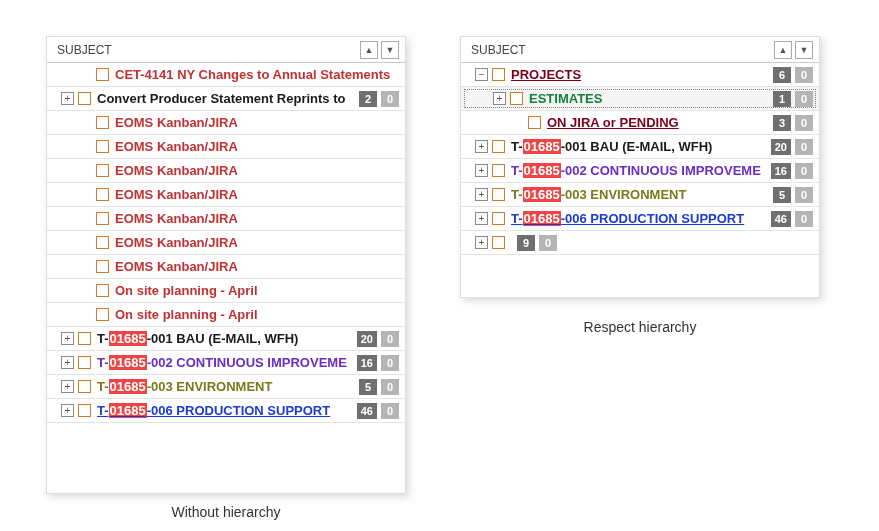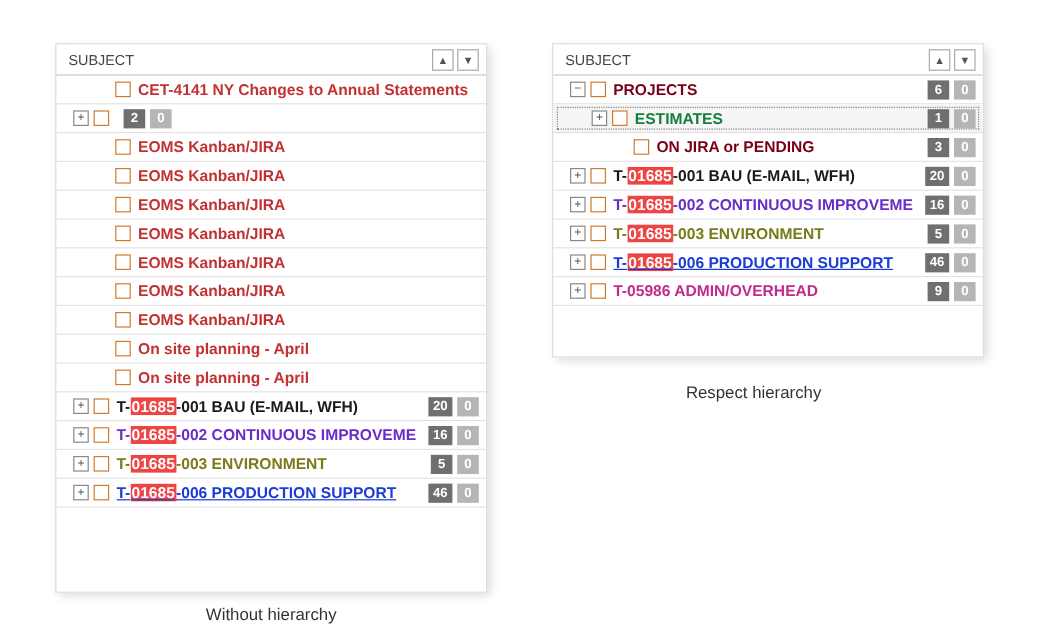--- a/index.html
+++ b/index.html
@@ -91,21 +91,21 @@
   }
 
   .subject {
     flex: 1 1 auto;
     overflow: hidden;
     text-overflow: clip;
   }
 
   .c-red      { color: #c33232; font-weight: bold; }
   .c-black    { color: #1a1a1a; }
-  .c-darkred  { color: #7a0018; }
+  .c-darkred  { color: #7a0018; text-decoration: underline; }
   .c-gray     { color: #15803d; }
   .c-blue     { color: #1a3bd6; text-decoration: underline; }
   .c-purple   { color: #6a2dc7; }
   .c-olive    { color: #7a7a1a; }
   .c-magenta  { color: #c22a8e; }
 
   .bold { font-weight: 700; }
 
   .hl {
     background: #ef4444;
@@ -133,21 +133,21 @@
   .badge.dark  { background: #6f6f6f; }
   .badge.light { background: #b5b5b5; }
 
   .caption {
     text-align: center;
     font-size: 14px;
     color: #333;
     margin-top: 6px;
   }
   .caption.left  { position: absolute; left: 46px;  top: 498px; width: 360px; }
-  .caption.right { position: absolute; left: 448px; top: 302px; width: 360px; margin-top: 17px; }
+  .caption.right { position: absolute; left: 460px; top: 302px; width: 360px; margin-top: 17px; }
 </style>
 </head>
 <body>
 
 <div class="panel left">
   <div class="hdr">
     <span>SUBJECT</span>
     <span class="spacer"></span>
     <span class="sortbtn">▲</span>
     <span class="dropbtn">▼</span>
@@ -156,20 +156,21 @@
       <div class="row">
         <span class="indent1"></span>
         <span class="expander blank"></span>
         <span class="chk"></span>
         <span class="subject c-red">CET-4141  NY Changes to Annual Statements</span>
       </div>
       <div class="row">
         <span class="indent0"></span>
         <span class="expander">+</span>
         <span class="chk"></span>
+        <span class="subject c-black bold">Convert Producer Statement Reprints to</span>
         <span class="badges">
           <span class="badge dark">2</span>
           <span class="badge light">0</span>
         </span>
       </div>
       <div class="row">
         <span class="indent1"></span>
         <span class="expander blank"></span>
         <span class="chk"></span>
         <span class="subject c-red">EOMS Kanban/JIRA</span>
@@ -341,21 +342,20 @@
         <span class="subject c-blue bold"><span>T-</span><span class="hl">01685</span><span>-006 PRODUCTION SUPPORT</span></span>
         <span class="badges">
           <span class="badge dark">46</span>
           <span class="badge light">0</span>
         </span>
       </div>
       <div class="row">
         <span class="indent0"></span>
         <span class="expander">+</span>
         <span class="chk"></span>
-        <span class="subject c-magenta bold">T-05986 ADMIN/OVERHEAD</span>
         <span class="badges">
           <span class="badge dark">9</span>
           <span class="badge light">0</span>
         </span>
       </div>
     </div>
 </div>
 <div class="caption right">Respect hierarchy</div>
 
 </body></html>

